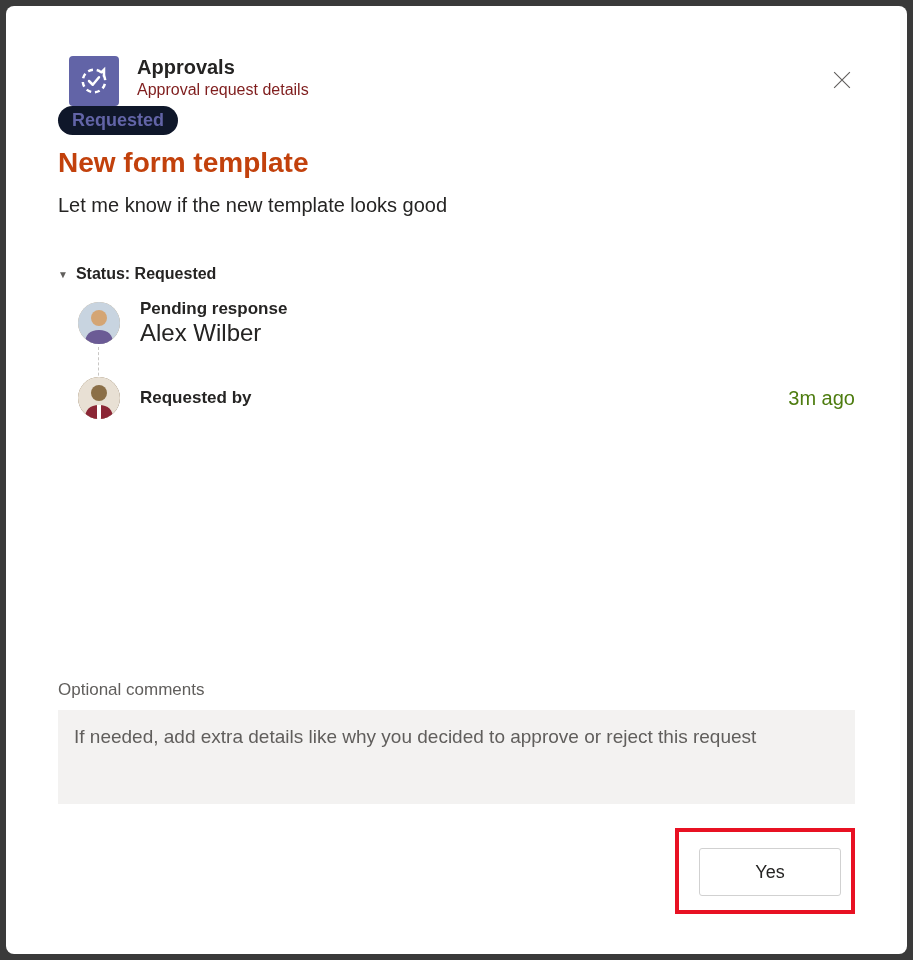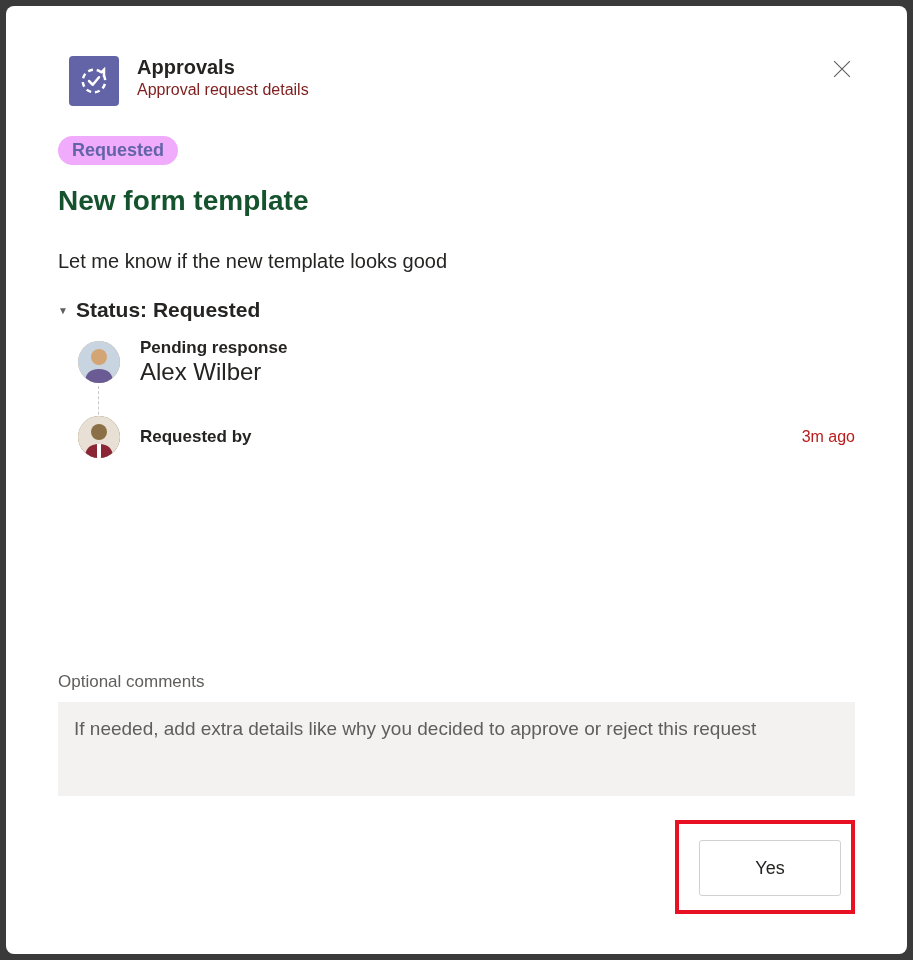--- a/index.html
+++ b/index.html
@@ -21,23 +21,22 @@
       right: 6px;
       bottom: 6px;
       background: #ffffff;
       border-radius: 8px;
       padding: 50px 52px 40px 52px;
       display: flex;
       flex-direction: column;
     }
     .modal-header {
       display: flex;
-      align-items: flex-start;
+      align-items: center;
       justify-content: space-between;
-      margin-bottom: 30px;
       padding-left: 11px;
     }
     .header-left {
       display: flex;
       align-items: flex-start;
       gap: 18px;
     }
     .app-icon {
       width: 50px;
       height: 50px;
@@ -74,54 +73,54 @@
       color: #605e5c;
       font-size: 20px;
       line-height: 1;
     }
     .close-button svg {
       width: 18px;
       height: 18px;
     }
     .status-badge {
       display: inline-block;
-      background: #f0abfc;
+      background: #0f172a;
       color: #6264a7;
       font-size: 18px;
       font-weight: 600;
       padding: 4px 14px;
       border-radius: 16px;
-      margin-bottom: 20px;
+      margin-bottom: 12px;
     }
     .request-title {
       font-size: 28px;
       font-weight: 700;
-      color: #14532d;
-      margin-bottom: 33px;
+      color: #c2410c;
+      margin-bottom: 15px;
     }
     .request-description {
       font-size: 20px;
       color: #252423;
-      margin-bottom: 25px;
+      margin-bottom: 48px;
     }
     .status-section {
       margin-bottom: 20px;
     }
     .status-header {
       display: flex;
       align-items: center;
       gap: 8px;
       margin-bottom: 16px;
     }
     .caret-icon {
       color: #605e5c;
       font-size: 10px;
     }
     .status-label {
-      font-size: 21px;
+      font-size: 16px;
       font-weight: 600;
       color: #252423;
     }
     .participants {
       padding-left: 20px;
       position: relative;
     }
     .participant-row {
       display: flex;
       align-items: center;
@@ -164,22 +163,22 @@
     .participant-label {
       font-size: 17px;
       font-weight: 600;
       color: #252423;
     }
     .participant-name {
       font-size: 24px;
       color: #252423;
     }
     .timestamp {
-      font-size: 16px;
-      color: #b91c1c;
+      font-size: 20px;
+      color: #4d7c0f;
     }
     .spacer {
       flex: 1;
     }
     .comments-section {
       margin-bottom: 20px;
     }
     .comments-label {
       font-size: 17px;
       color: #605e5c;
@@ -205,21 +204,21 @@
       display: flex;
       justify-content: flex-end;
       gap: 20px;
       padding: 16px 10px 14px 20px;
       border: 4px solid #e81123;
       width: fit-content;
       margin-left: auto;
     }
     .action-button {
       min-width: 142px;
-      height: 56px;
+      height: 48px;
       background: #ffffff;
       border: 1px solid #d1d1d1;
       border-radius: 3px;
       font-size: 18px;
       font-weight: 400;
       color: #252423;
       cursor: pointer;
       font-family: inherit;
     }
   </style>

